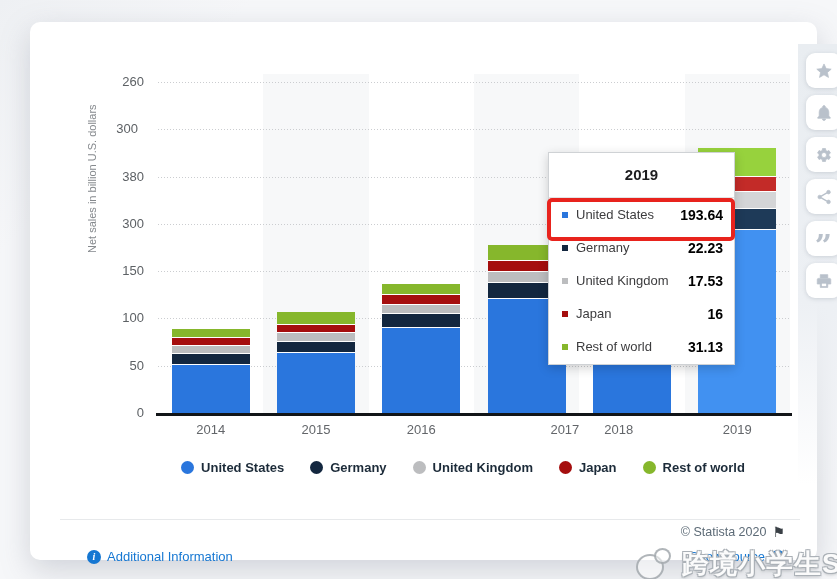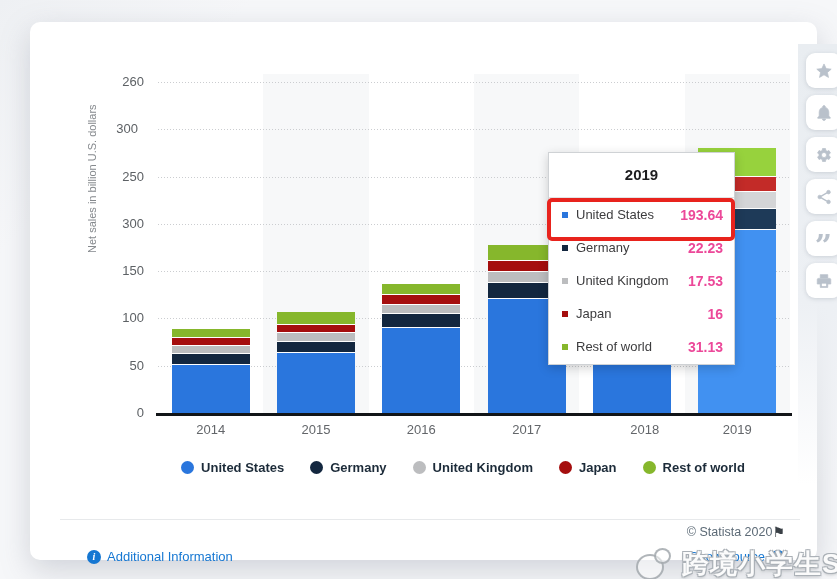--- a/index.html
+++ b/index.html
@@ -25,25 +25,25 @@
   .legend{position:absolute;left:110px;top:438px;width:646px;display:flex;justify-content:center;align-items:center;gap:26px;}
   .legend-item{display:flex;align-items:center;gap:7px;cursor:pointer;}
   .legend-dot{width:13px;height:13px;border-radius:50%;}
   .legend-label{font-size:13px;font-weight:bold;color:#1c2b39;}
   
   .tooltip{position:absolute;left:518px;top:130px;width:187px;height:213px;background:#fff;border:1px solid #cfd2d5;box-shadow:0 3px 10px rgba(0,0,0,.18);box-sizing:border-box;z-index:10;}
   .tt-header{height:44px;line-height:44px;text-align:center;font-size:15px;font-weight:bold;color:#1d1d1f;border-bottom:1px solid #e2e4e6;}
   .tt-row{height:33px;display:flex;align-items:center;padding:0 11px 0 13px;}
   .tt-bullet{width:6px;height:6px;margin-right:8px;flex:0 0 auto;}
   .tt-label{font-size:13px;color:#3c3c3e;}
-  .tt-value{margin-left:auto;font-size:14px;font-weight:bold;color:#ec4899;}
+  .tt-value{margin-left:auto;font-size:14px;font-weight:bold;color:#000000;}
   .annotation{position:absolute;left:517px;top:176px;width:188px;height:43px;border:4px solid #e8231d;border-radius:5px;box-sizing:border-box;z-index:11;}
   
   .divider{position:absolute;left:30px;top:497px;width:740px;height:1px;background:#e7e9eb;}
-  .copyright{position:absolute;top:502px;right:32px;font-size:12.5px;color:#5c6a76;display:flex;align-items:center;gap:0;}
+  .copyright{position:absolute;top:502px;right:32px;font-size:12.5px;color:#5c6a76;display:flex;align-items:center;gap:6px;}
   .flag{font-size:14px;color:#3a4046;}
   .link{position:absolute;font-size:13px;color:#1577d2;display:flex;align-items:center;gap:6px;cursor:pointer;text-decoration:none;}
   .show-source{top:527px;right:32px;}
   .add-info{top:527px;left:57px;}
   .info-dot{width:14px;height:14px;border-radius:50%;background:#1577d2;color:#fff;font-size:10px;font-weight:bold;font-family:"Liberation Serif",serif;font-style:italic;display:inline-flex;align-items:center;justify-content:center;flex:0 0 auto;}
   
   .watermark{position:absolute;left:606px;top:524px;display:flex;align-items:center;gap:8px;z-index:12;pointer-events:none;}
   .wm-logo{position:relative;width:38px;height:32px;}
   .wm-logo .c1{position:absolute;left:0;top:6px;width:24px;height:22px;border:2px solid rgba(150,156,162,.75);border-radius:50%;background:rgba(255,255,255,.55);}
   .wm-logo .c2{position:absolute;left:18px;top:0;width:13px;height:12px;border:2px solid rgba(150,156,162,.75);border-radius:50%;background:rgba(255,255,255,.55);}
@@ -112,21 +112,21 @@
         <div class="ytick" style="left: 70px; top: 383px;">0</div>
         <div class="gridline" style="left: 128px; width: 632px; top: 343.714px;"></div>
         <div class="ytick" style="left: 70px; top: 335.714px;">50</div>
         <div class="gridline" style="left: 128px; width: 632px; top: 296.429px;"></div>
         <div class="ytick" style="left: 70px; top: 288.429px;">100</div>
         <div class="gridline" style="left: 128px; width: 632px; top: 249.143px;"></div>
         <div class="ytick" style="left: 70px; top: 241.143px;">150</div>
         <div class="gridline" style="left: 128px; width: 632px; top: 201.857px;"></div>
         <div class="ytick" style="left: 70px; top: 193.857px;">300</div>
         <div class="gridline" style="left: 128px; width: 632px; top: 154.571px;"></div>
-        <div class="ytick" style="left: 70px; top: 146.571px;">250</div>
+        <div class="ytick" style="left: 70px; top: 146.571px;">380</div>
         <div class="gridline" style="left: 128px; width: 632px; top: 107.286px;"></div>
         <div class="ytick" style="left: 64px; top: 99.2857px;">300</div>
         <div class="gridline" style="left: 128px; width: 632px; top: 60px;"></div>
         <div class="ytick" style="left: 70px; top: 52px;">260</div>
         <div class="bar-seg" style="left: 141.667px; width: 78px; top: 342.929px; height: 48.0707px; background: rgb(42, 118, 221);"></div>
         <div class="bar-seg divided" style="left: 141.667px; width: 78px; top: 331.656px; height: 11.2729px; background: rgb(19, 39, 63);"></div>
         <div class="bar-seg divided" style="left: 141.667px; width: 78px; top: 323.769px; height: 7.88726px; background: rgb(188, 189, 191);"></div>
         <div class="bar-seg divided" style="left: 141.667px; width: 78px; top: 316.289px; height: 7.4806px; background: rgb(165, 14, 14);"></div>
         <div class="bar-seg divided" style="left: 141.667px; width: 78px; top: 306.85px; height: 9.43823px; background: rgb(134, 183, 44);"></div>
         <div class="xlabel" style="left: 128px; width: 105.333px;">2014</div>
@@ -140,27 +140,27 @@
         <div class="bar-seg divided" style="left: 352.333px; width: 78px; top: 292.173px; height: 13.3819px; background: rgb(19, 39, 63);"></div>
         <div class="bar-seg divided" style="left: 352.333px; width: 78px; top: 283.141px; height: 9.03157px; background: rgb(188, 189, 191);"></div>
         <div class="bar-seg divided" style="left: 352.333px; width: 78px; top: 272.928px; height: 10.2137px; background: rgb(165, 14, 14);"></div>
         <div class="bar-seg divided" style="left: 352.333px; width: 78px; top: 262.383px; height: 10.5447px; background: rgb(134, 183, 44);"></div>
         <div class="xlabel" style="left: 338.667px; width: 105.333px;">2016</div>
         <div class="bar-seg" style="left: 457.667px; width: 78px; top: 277.051px; height: 113.949px; background: rgb(42, 118, 221);"></div>
         <div class="bar-seg divided" style="left: 457.667px; width: 78px; top: 261.021px; height: 16.0299px; background: rgb(19, 39, 63);"></div>
         <div class="bar-seg divided" style="left: 457.667px; width: 78px; top: 250.268px; height: 10.7528px; background: rgb(188, 189, 191);"></div>
         <div class="bar-seg divided" style="left: 457.667px; width: 78px; top: 239.005px; height: 11.2635px; background: rgb(165, 14, 14);"></div>
         <div class="bar-seg divided" style="left: 457.667px; width: 78px; top: 222.776px; height: 16.2285px; background: rgb(134, 183, 44);"></div>
-        <div class="xlabel" style="left: 444px; width: 105.333px;">2017</div>
+        <div class="xlabel" style="left: 444px; width: 105.333px; text-align: right;">2017</div>
         <div class="bar-seg" style="left: 563px; width: 78px; top: 239.544px; height: 151.456px; background: rgb(42, 118, 221);"></div>
         <div class="bar-seg divided" style="left: 563px; width: 78px; top: 220.743px; height: 18.8008px; background: rgb(19, 39, 63);"></div>
         <div class="bar-seg divided" style="left: 563px; width: 78px; top: 207.011px; height: 13.7318px; background: rgb(188, 189, 191);"></div>
         <div class="bar-seg divided" style="left: 563px; width: 78px; top: 193.932px; height: 13.0792px; background: rgb(165, 14, 14);"></div>
         <div class="bar-seg divided" style="left: 563px; width: 78px; top: 170.753px; height: 23.1795px; background: rgb(134, 183, 44);"></div>
-        <div class="xlabel" style="left: 562px; width: 105.333px;">2018</div>
+        <div class="xlabel" style="left: 536px; width: 105.333px;">2018</div>
         <div class="bar-seg" style="left: 668.333px; width: 78px; top: 207.872px; height: 183.128px; background: rgb(65, 145, 241);"></div>
         <div class="bar-seg divided" style="left: 668.333px; width: 78px; top: 186.849px; height: 21.0232px; background: rgb(30, 58, 88);"></div>
         <div class="bar-seg divided" style="left: 668.333px; width: 78px; top: 170.27px; height: 16.5784px; background: rgb(212, 213, 215);"></div>
         <div class="bar-seg divided" style="left: 668.333px; width: 78px; top: 155.139px; height: 15.1314px; background: rgb(195, 43, 40);"></div>
         <div class="bar-seg divided" style="left: 668.333px; width: 78px; top: 125.699px; height: 29.4401px; background: rgb(151, 210, 61);"></div>
         <div class="xlabel" style="left: 654.667px; width: 105.333px;">2019</div>
         <div class="axis-line"></div>
       </div>
 
     <div class="ylabel">

